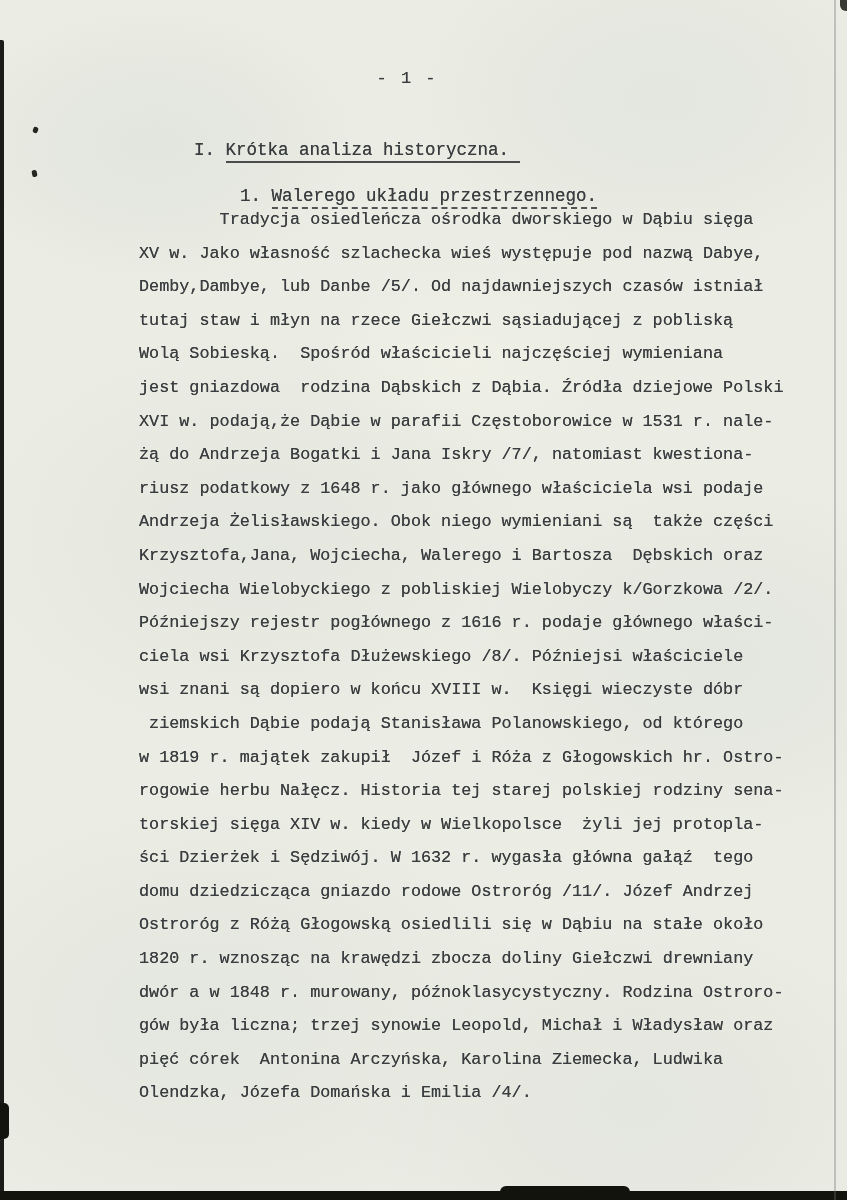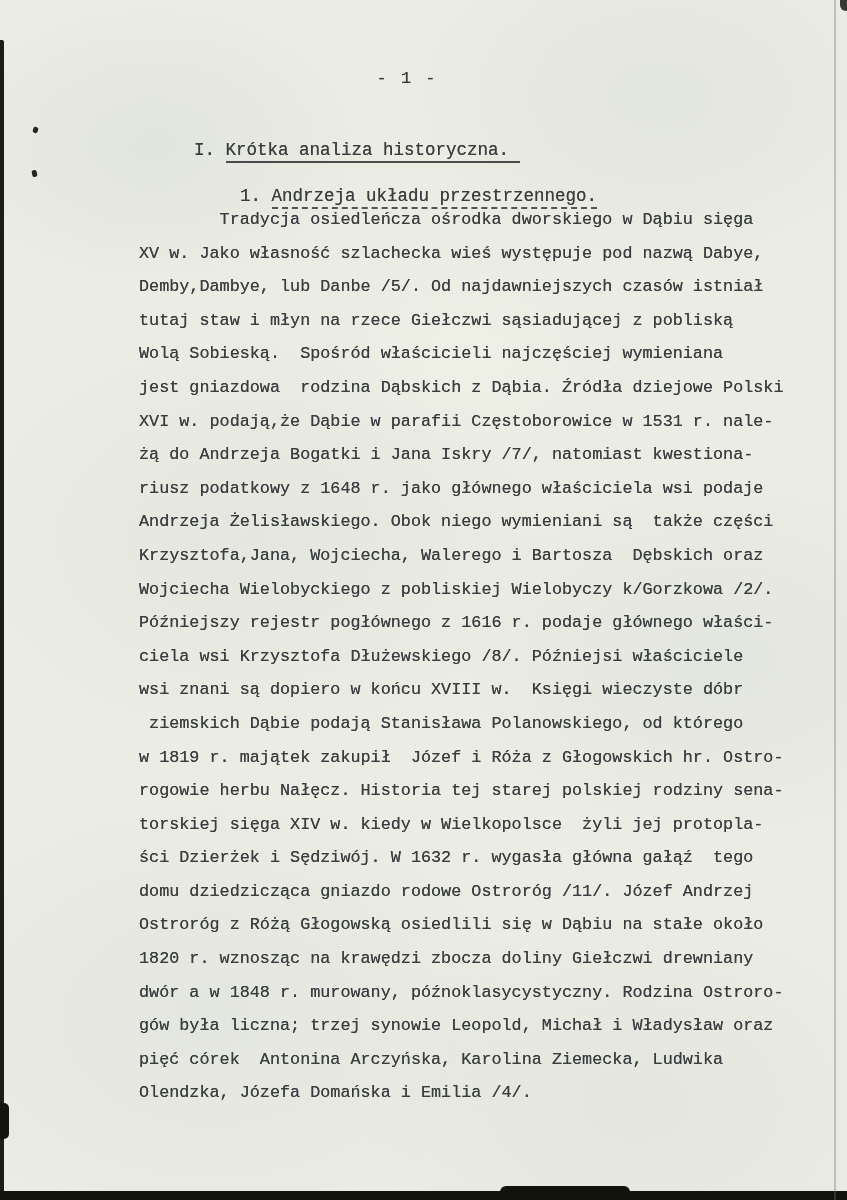--- a/index.html
+++ b/index.html
@@ -98,18 +98,18 @@
   <div class="speck speck-1"></div>
   <div class="speck speck-2"></div>
 
   <div class="page-number ink">- 1 -</div>
 
   <div class="heading ink">
     <span>I. </span><span class="u-solid">Krótka analiza historyczna. </span>
   </div>
 
   <div class="subheading ink">
-    <span>1. </span><span class="u-typed">Andrzeja układu przestrzennego.</span>
+    <span>1. </span><span class="u-typed">Walerego układu przestrzennego.</span>
   </div>
 
   <div class="body-text ink"><div class="text-line">        Tradycja osiedleńcza ośrodka dworskiego w Dąbiu sięga</div><div class="text-line">XV w. Jako własność szlachecka wieś występuje pod nazwą Dabye,</div><div class="text-line">Demby,Dambye, lub Danbe /5/. Od najdawniejszych czasów istniał</div><div class="text-line">tutaj staw i młyn na rzece Giełczwi sąsiadującej z pobliską</div><div class="text-line">Wolą Sobieską.  Spośród właścicieli najczęściej wymieniana</div><div class="text-line">jest gniazdowa  rodzina Dąbskich z Dąbia. Źródła dziejowe Polski</div><div class="text-line">XVI w. podają,że Dąbie w parafii Częstoborowice w 1531 r. nale-</div><div class="text-line">żą do Andrzeja Bogatki i Jana Iskry /7/, natomiast kwestiona-</div><div class="text-line">riusz podatkowy z 1648 r. jako głównego właściciela wsi podaje</div><div class="text-line">Andrzeja Żelisławskiego. Obok niego wymieniani są  także części</div><div class="text-line">Krzysztofa,Jana, Wojciecha, Walerego i Bartosza  Dębskich oraz</div><div class="text-line">Wojciecha Wielobyckiego z pobliskiej Wielobyczy k/Gorzkowa /2/.</div><div class="text-line">Późniejszy rejestr pogłównego z 1616 r. podaje głównego właści-</div><div class="text-line">ciela wsi Krzysztofa Dłużewskiego /8/. Późniejsi właściciele</div><div class="text-line">wsi znani są dopiero w końcu XVIII w.  Księgi wieczyste dóbr</div><div class="text-line"> ziemskich Dąbie podają Stanisława Polanowskiego, od którego</div><div class="text-line">w 1819 r. majątek zakupił  Józef i Róża z Głogowskich hr. Ostro-</div><div class="text-line">rogowie herbu Nałęcz. Historia tej starej polskiej rodziny sena-</div><div class="text-line">torskiej sięga XIV w. kiedy w Wielkopolsce  żyli jej protopla-</div><div class="text-line">ści Dzierżek i Sędziwój. W 1632 r. wygasła główna gałąź  tego</div><div class="text-line">domu dziedzicząca gniazdo rodowe Ostroróg /11/. Józef Andrzej</div><div class="text-line">Ostroróg z Różą Głogowską osiedlili się w Dąbiu na stałe około</div><div class="text-line">1820 r. wznosząc na krawędzi zbocza doliny Giełczwi drewniany</div><div class="text-line">dwór a w 1848 r. murowany, późnoklasycystyczny. Rodzina Ostroro-</div><div class="text-line">gów była liczna; trzej synowie Leopold, Michał i Władysław oraz</div><div class="text-line">pięć córek  Antonina Arczyńska, Karolina Ziemecka, Ludwika</div><div class="text-line">Olendzka, Józefa Domańska i Emilia /4/.</div></div>
 
 </div>
 
 </body></html>

